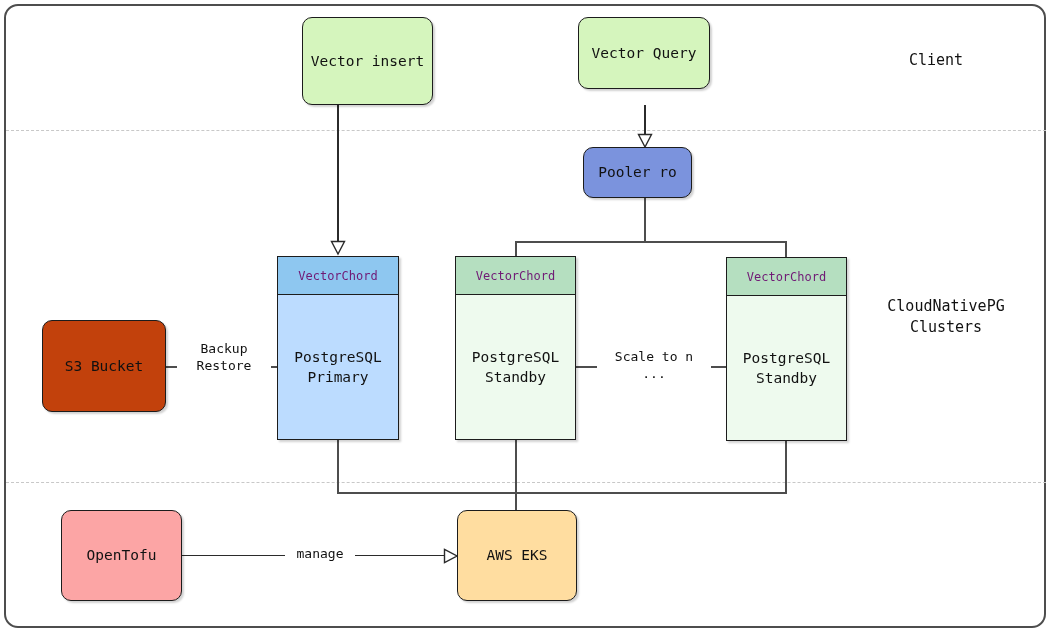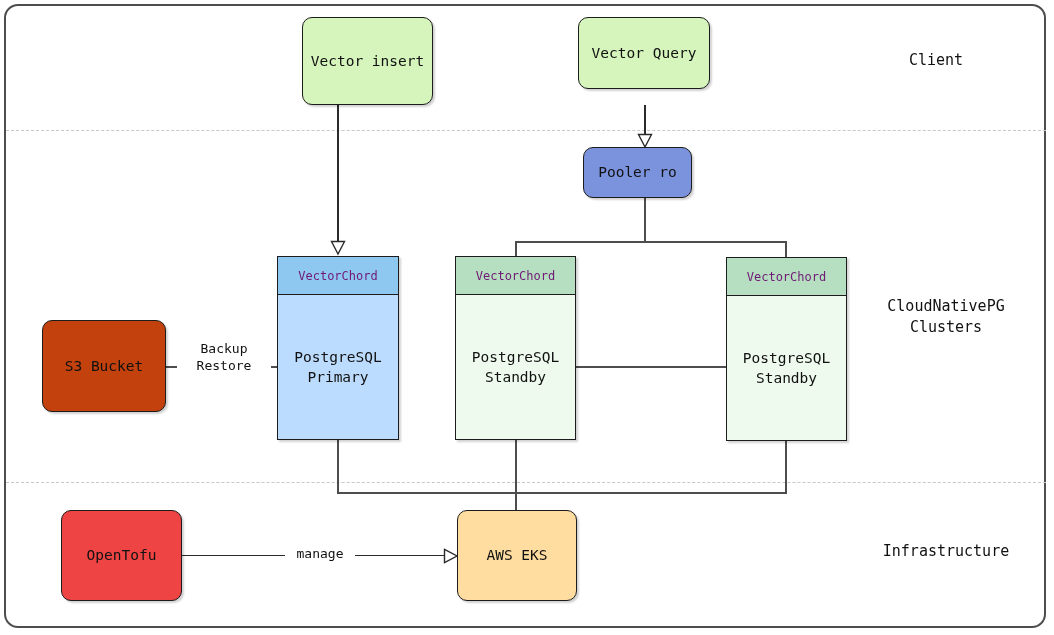--- a/index.html
+++ b/index.html
@@ -104,21 +104,20 @@
 
 <div id="diagram">
   <div class="frame"></div>
 
   <div class="lane-divider" style="top:130px;"></div>
   <div class="lane-divider" style="top:482px;"></div>
 
   <div class="lane-label" style="left:846px;top:50px;width:180px;">Client</div>
   <div class="lane-label" style="left:846px;top:296px;width:200px;">CloudNativePG
 Clusters</div>
-  <div class="lane-label" style="left:846px;top:541px;width:200px;">Infrastructure</div>
 
   <div class="edge thin" style="left:337px;top:105px;width:1.6px;height:136px;"></div>
   <svg class="arrowhead" width="16" height="16" viewBox="0 0 16 16" style="left:330px;top:240px;">
     <polygon points="1.5,1.5 14.5,1.5 8,14" fill="#ffffff" stroke="#2b2b2b" stroke-width="1.4"></polygon>
   </svg>
 
   <div class="edge thin" style="left:644px;top:105px;width:1.6px;height:31px;"></div>
   <svg class="arrowhead" width="16" height="16" viewBox="0 0 16 16" style="left:637px;top:133px;">
     <polygon points="1.5,1.5 14.5,1.5 8,14" fill="#ffffff" stroke="#2b2b2b" stroke-width="1.4"></polygon>
   </svg>
@@ -126,20 +125,22 @@
   <div class="edge" style="left:643.5px;top:198px;width:2px;height:45px;"></div>
   <div class="edge" style="left:515px;top:241px;width:272px;height:2px;"></div>
   <div class="edge" style="left:515px;top:241px;width:2px;height:16px;"></div>
   <div class="edge" style="left:785px;top:241px;width:2px;height:17px;"></div>
 
   <div class="edge" style="left:166px;top:366px;width:112px;height:1.6px;"></div>
   <div class="edge-label" style="left:177px;top:340px;width:90px;">Backup
 Restore</div>
 
   <div class="edge" style="left:575px;top:366px;width:152px;height:1.6px;"></div>
+  <div class="edge-label" style="left:597px;top:348px;width:110px;">Scale to n
+...</div>
 
   <div class="edge" style="left:337px;top:440px;width:2px;height:53px;"></div>
   <div class="edge" style="left:515px;top:440px;width:2px;height:70px;"></div>
   <div class="edge" style="left:785px;top:441px;width:2px;height:52px;"></div>
   <div class="edge" style="left:337px;top:492px;width:450px;height:2px;"></div>
 
   <div class="edge thin" style="left:182px;top:555px;width:266px;height:1.4px;"></div>
   <div class="edge-label" style="left:285px;top:545px;width:66px;">manage</div>
   <svg class="arrowhead" width="16" height="16" viewBox="0 0 16 16" style="left:443px;top:548px;">
     <polygon points="1.5,1.5 1.5,14.5 14,8" fill="#ffffff" stroke="#2b2b2b" stroke-width="1.4"></polygon>
@@ -164,16 +165,16 @@
     <div class="db-body">PostgreSQL
 Standby</div>
   </div>
 
   <div class="db" style="left:726px;top:257px;width:121px;height:184px;background:#eefaee;">
     <div class="db-header" style="background:#b5dfc0;">VectorChord</div>
     <div class="db-body">PostgreSQL
 Standby</div>
   </div>
 
-  <div class="node rounded" style="left:61px;top:510px;width:121px;height:91px;background:#ef4444;">OpenTofu</div>
+  <div class="node rounded" style="left:61px;top:510px;width:121px;height:91px;background:#fca5a5;">OpenTofu</div>
 
   <div class="node rounded" style="left:457px;top:510px;width:120px;height:91px;background:#ffddA0;">AWS EKS</div>
 </div>
 
 </body></html>

